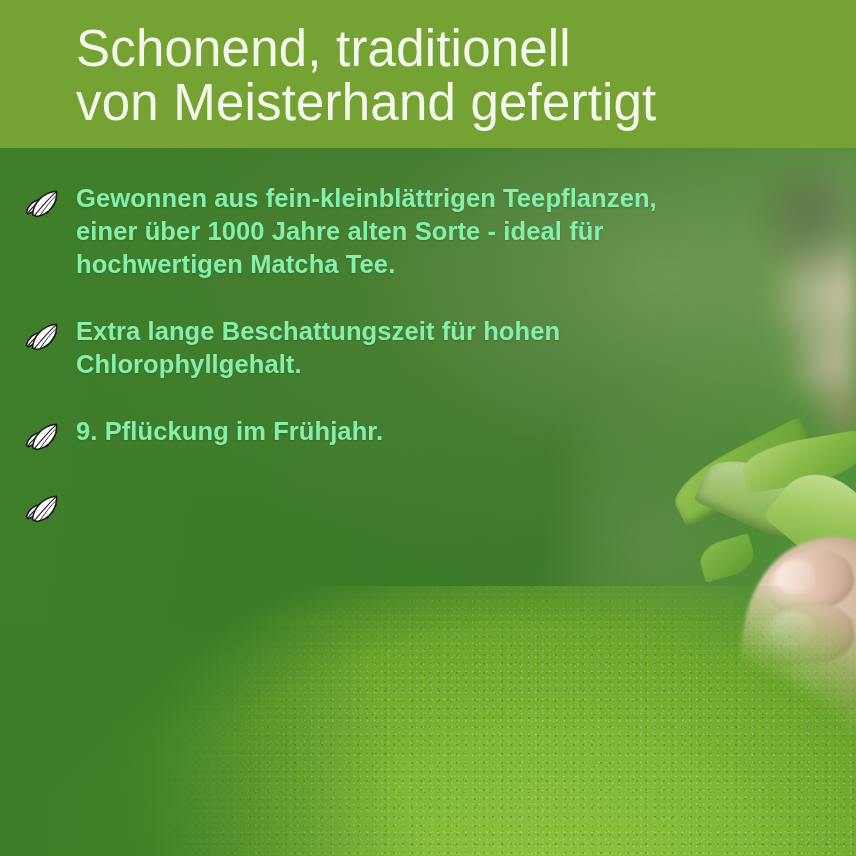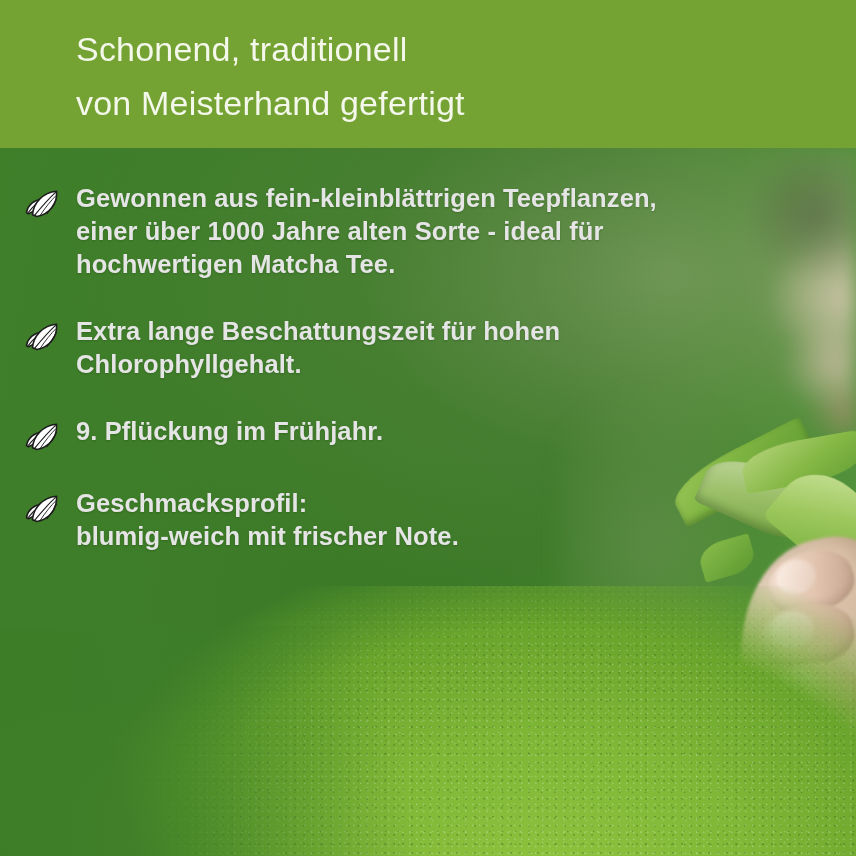--- a/index.html
+++ b/index.html
@@ -171,21 +171,21 @@
   #header {
     position: absolute;
     left: 0; top: 0; width: 856px; height: 148px;
     background: #74a233;
     z-index: 5;
   }
   #header-title {
     position: absolute;
     left: 76px; top: 22px;
     color: #f4f8ea;
-    font-size: 34px;
+    font-size: 51px;
     line-height: 54px;
     font-weight: 400;
     letter-spacing: 0.2px;
     white-space: pre-line;
   }
 
   
   #bullets {
     position: absolute;
     left: 0; top: 148px; width: 856px;
@@ -202,21 +202,21 @@
   }
   .bullet-icon {
     flex: 0 0 auto;
     width: 42px;
     height: 34px;
     margin-top: 4px;
   }
   .bullet-icon svg { display: block; width: 42px; height: 34px; }
   .bullet-text {
     margin-left: 12px;
-    color: #e5e5e5;
+    color: #86efac;
     font-size: 25.5px;
     line-height: 33px;
     font-weight: 700;
     letter-spacing: 0.1px;
     white-space: pre-line;
     text-shadow: 0 1px 2px rgba(20,50,12,0.25);
   }
 </style>
 </head>
 <body>
@@ -305,18 +305,16 @@
       <span class="bullet-icon">
         <svg viewBox="0 0 42 34" xmlns="http://www.w3.org/2000/svg">
           <path d="M4.5 26.5 C6 18.5 13 13 20.5 13.5 C18.5 19 13 25.5 6.5 27.8 Z" fill="#ffffff" stroke="#1c1c1c" stroke-width="1.6" stroke-linejoin="round"></path>
           <path d="M6.2 26.6 C10 21.5 15 16.8 19.8 14.2" fill="none" stroke="#1c1c1c" stroke-width="1.1"></path>
           <path d="M10.5 28.8 C11.5 16.5 21 6.5 34.5 5.2 C35.5 17 28.5 28 15 30.5 Z" fill="#ffffff" stroke="#1c1c1c" stroke-width="1.6" stroke-linejoin="round"></path>
           <path d="M12.6 29.4 C19.5 21 27 12.5 33.8 6.2" fill="none" stroke="#1c1c1c" stroke-width="1.1"></path>
           <path d="M18 29.6 C23 22 29 14.5 34.2 9.4" fill="none" stroke="#1c1c1c" stroke-width="0.9"></path>
           <path d="M25 28.2 C28.5 23 32 17.5 34.8 13.2" fill="none" stroke="#1c1c1c" stroke-width="0.9"></path>
         </svg>
       </span>
-      <span class="bullet-text">Geschmacksprofil:
-blumig-weich mit frischer Note.</span>
     </div>
 
   </div>
 </div>
 
 </body></html>

